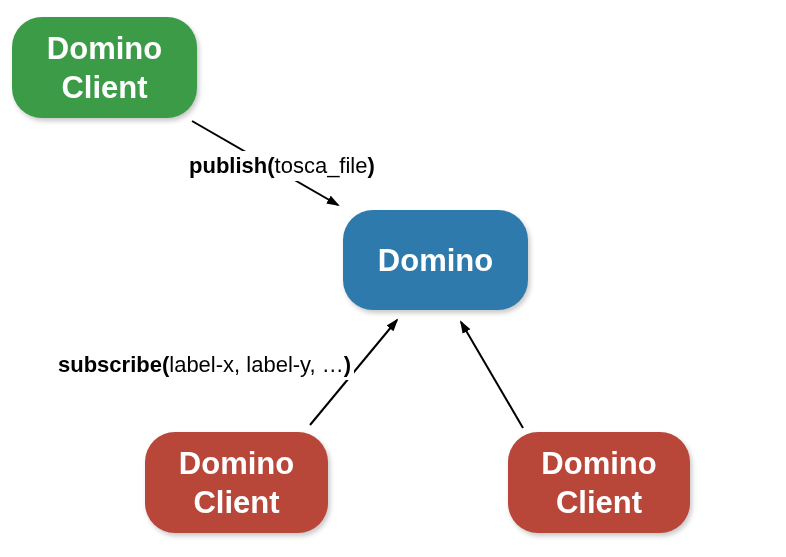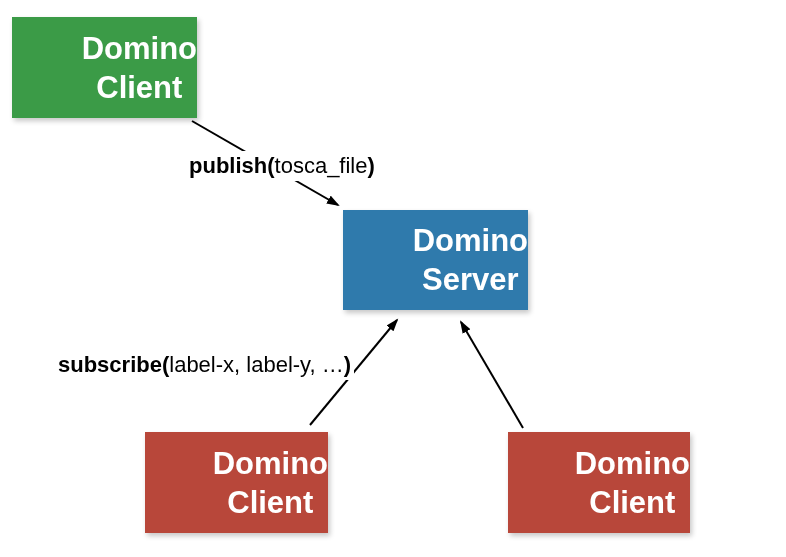--- a/index.html
+++ b/index.html
@@ -23,23 +23,24 @@
   }
   .edges line {
     stroke: #000000;
     stroke-width: 2;
   }
   .node {
     position: absolute;
     z-index: 2;
     display: flex;
     align-items: center;
-    justify-content: flex-end;
+    justify-content: center;
     text-align: center;
     box-shadow: 2px 3px 5px rgba(0,0,0,0.22);
+    border-radius: 30px;
   }
   .node .node-label {
     color: #ffffff;
     font-weight: bold;
     font-size: 31px;
     line-height: 39px;
   }
   .node .node-line { display: block; }
   .node-client-top    { left: 12px;  top: 17px;  width: 185px; height: 101px; }
   .node-server        { left: 343px; top: 210px; width: 185px; height: 100px; }
@@ -80,21 +81,20 @@
   <div class="node node-client-top" style="background-color: rgb(59, 155, 71);">
     <div class="node-label">
       <span class="node-line">Domino</span>
       <span class="node-line">Client</span>
     </div>
   </div>
 
   <div class="node node-server" style="background-color: rgb(47, 122, 172);">
     <div class="node-label">
       <span class="node-line">Domino</span>
-      <span class="node-line">Server</span>
     </div>
   </div>
 
   <div class="node node-client-left" style="background-color: rgb(184, 71, 58);">
     <div class="node-label">
       <span class="node-line">Domino</span>
       <span class="node-line">Client</span>
     </div>
   </div>
 

